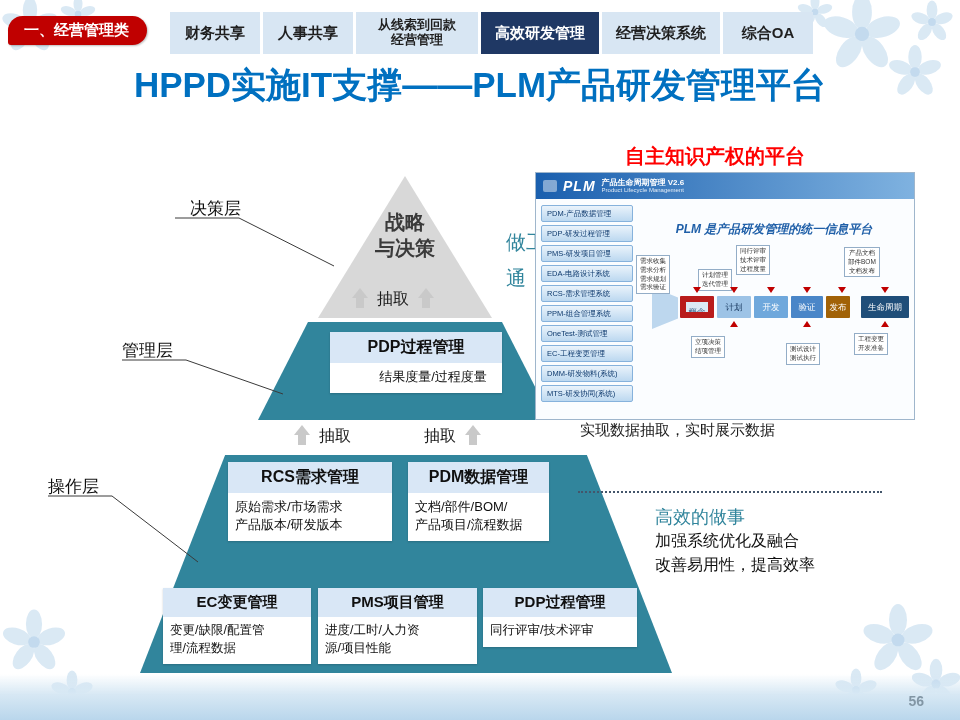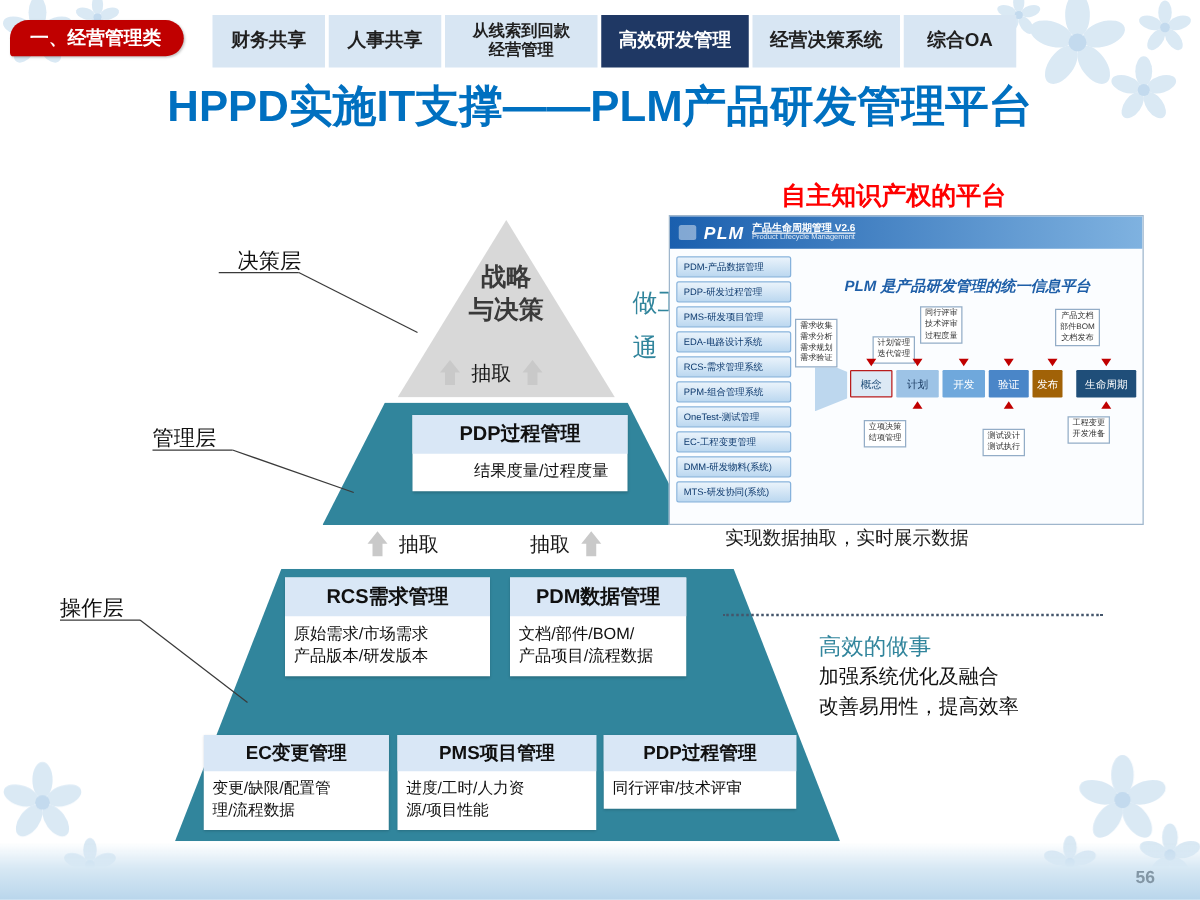--- a/index.html
+++ b/index.html
@@ -93,34 +93,34 @@
   #eff-line2 { left:655px; top:555px; }
 
   
   .plm { position:absolute; left:535px; top:172px; width:380px; height:248px;
          background:#FBFDFF; border:1px solid #9FB6CC; z-index:2; overflow:hidden; }
   .plm-header { height:26px; background:linear-gradient(90deg,#1A5FAE,#7FB2E0);
     display:flex; align-items:center; padding:0 7px; gap:6px; color:#fff; }
   .plm-mark { width:14px; height:12px; background:rgba(255,255,255,.45); border-radius:2px; }
   .plm-logo { font-weight:bold; font-size:14px; font-style:italic; letter-spacing:1px; }
   .plm-htext { display:flex; flex-direction:column; line-height:1.15; }
-  .plm-hcn { font-size:8px; font-weight:bold;text-decoration:underline; }
+  .plm-hcn { font-size:8px; font-weight:bold; }
   .plm-hen { font-size:6px; opacity:.85; }
   .plm-side { position:absolute; left:5px; top:32px; width:92px; display:flex; flex-direction:column; gap:3px; }
   .plm-side-item { height:17px; background:linear-gradient(180deg,#EAF3FB,#BCD8F0);
     border:1px solid #86B2DC; border-radius:2px; font-size:7.5px; color:#0E3A6E;
     line-height:15px; padding-left:5px; white-space:nowrap; overflow:hidden; cursor:pointer; }
   .plm-main { position:absolute; left:100px; top:48px; width:276px; height:196px; }
   .plm-banner { position:absolute; top:0; left:0; width:100%; text-align:center;
     color:#1F5FA8; font-weight:bold; font-style:italic; font-size:12px; }
   .plm-funnel { position:absolute; left:16px; top:66px; width:26px; height:42px;
     background:#BDD7EE; clip-path:polygon(0 0,100% 25%,100% 75%,0 100%); }
   .stage { position:absolute; top:75px; height:22px; line-height:22px; text-align:center;
     font-size:8.5px; border-radius:1px; overflow:hidden; }
-  #stage-0 { left:44px;  width:34px; background:#DCE9F5; color:#1F4E79; border:1px solid #b91c1c; line-height:20px; }
+  #stage-0 { left:44px;  width:34px; background:#DCE9F5; color:#1F4E79; border:6px solid #b91c1c; line-height:20px; }
   #stage-1 { left:81px;  width:34px; background:#9DC3E6; color:#17375E; }
   #stage-2 { left:118px; width:34px; background:#6FA8DC; color:#fff; }
   #stage-3 { left:155px; width:32px; background:#4A86C8; color:#fff; }
   #stage-4 { left:190px; width:24px; background:#a16207; color:#fff; }
   #stage-5 { left:225px; width:48px; background:#1F4E79; color:#fff; }
   .ann { position:absolute; background:#fff; border:1px solid #93ADC7; font-size:6.5px;
     color:#333; padding:1px 3px; line-height:1.35; white-space:pre-line; text-align:center; }
   #ann-0 { left:100px; top:24px; }
   #ann-1 { left:62px;  top:48px; }
   #ann-2 { left:208px; top:26px; }

